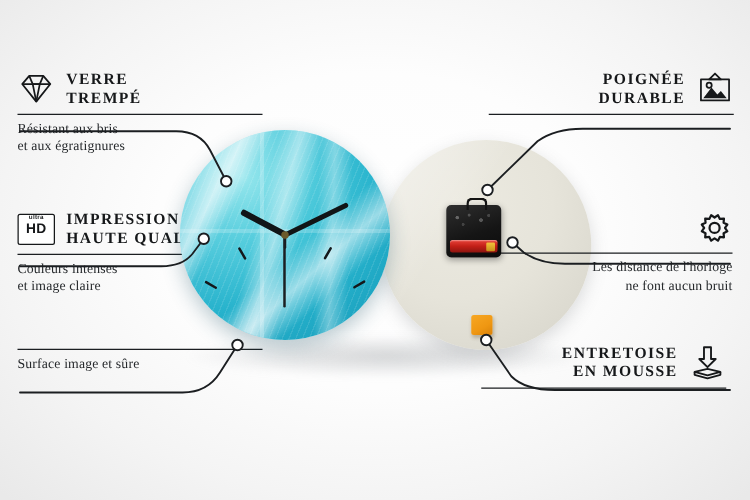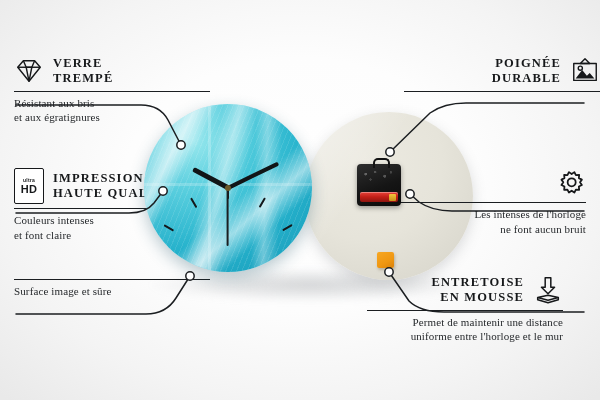--- a/index.html
+++ b/index.html
@@ -250,34 +250,33 @@
     line-height: 1.34;
     color: #26292c;
     white-space: pre-line;
     letter-spacing: 0.12px;
   }
 
   
   #feature-verre-trempe        { left: 14px;  top: 56px;  }
   #feature-impression-hd       { left: 14px;  top: 168px; }
   #feature-bords-polis         { left: 14px;  top: 275px; }
-  #feature-poignee-durable     { left: 404px; top: 56px;  }
+  #feature-poignee-durable     { left: 391px; top: 56px;  }
   #feature-mecanisme-silencieux{ left: 390px; top: 168px; }
-  #feature-entretoise-mousse   { left: 367px; top: 275px; }
+  #feature-entretoise-mousse   { left: 385px; top: 275px; }
 
   
   .hd-badge {
     width: 30px;
-    height: 36px;
+    height: 25px;
     border: 1.6px solid #16181a;
     border-radius: 2px;
     display: flex;
     flex-direction: column;
     align-items: center;
-    justify-content: center;
     line-height: 1;
     box-sizing: border-box;
     background: #ffffff;
   }
   .hd-badge .ultra {
     font-family: "Liberation Sans", sans-serif;
     font-size: 5px;
     font-weight: 700;
     letter-spacing: 0.2px;
     color: #16181a;
@@ -375,21 +374,21 @@
     <div class="feat-head">
       <div class="feat-icon hd-badge">
         <span class="ultra">ultra</span>
         <span class="hd">HD</span>
       </div>
       <div class="feat-title">IMPRESSION DE
 HAUTE QUALITÉ</div>
     </div>
     <div class="feat-rule"></div>
     <div class="feat-desc">Couleurs intenses
-et font claire</div>
+et image claire</div>
   </div>
 
   <div class="feature left" id="feature-bords-polis">
     <div class="feat-rule"></div>
     <div class="feat-desc">Surface image et sûre</div>
   </div>
 
   <div class="feature right" id="feature-poignee-durable">
     <div class="feat-head">
       <div class="feat-title">POIGNÉE
@@ -409,34 +408,32 @@
   <div class="feature right" id="feature-mecanisme-silencieux">
     <div class="feat-head">
       <svg class="feat-icon" viewBox="0 0 32 32">
         <g fill="none" stroke="#16181a" stroke-width="1.9" stroke-linejoin="round">
           <path d="M19.6,4.4 L21.2,7.6 L24.7,7.3 L24.4,10.8 L27.6,12.4 L25.6,15.3 L27.6,18.2 L24.4,19.8 L24.7,23.3 L21.2,23.0 L19.6,26.2 L16.7,24.2 L13.8,26.2 L12.2,23.0 L8.7,23.3 L9.0,19.8 L5.8,18.2 L7.8,15.3 L5.8,12.4 L9.0,10.8 L8.7,7.3 L12.2,7.6 L13.8,4.4 L16.7,6.4 Z"></path>
           <circle cx="16.7" cy="15.3" r="4.3"></circle>
         </g>
       </svg>
     </div>
     <div class="feat-rule"></div>
-    <div class="feat-desc">Les intenses de l'horloge
+    <div class="feat-desc">Les distance de l'horloge
 ne font aucun bruit</div>
   </div>
 
   <div class="feature right" id="feature-entretoise-mousse">
     <div class="feat-head">
       <div class="feat-title">ENTRETOISE
 EN MOUSSE</div>
       <svg class="feat-icon" viewBox="0 0 32 32">
         <g fill="none" stroke="#16181a" stroke-width="1.6" stroke-linejoin="round">
           <path d="M13,3 L19,3 L19,13 L23,13 L16,20 L9,13 L13,13 Z"></path>
           <path d="M16,21.5 L27,24 L16,27 L5,24 Z"></path>
           <path d="M5,24 L5,26.5 L16,29.5 L27,26.5 L27,24"></path>
         </g>
       </svg>
     </div>
     <div class="feat-rule"></div>
-    <div class="feat-desc">Permet de maintenir une distance
-uniforme entre l'horloge et le mur</div>
   </div>
 
 </div>
 
 </body></html>

